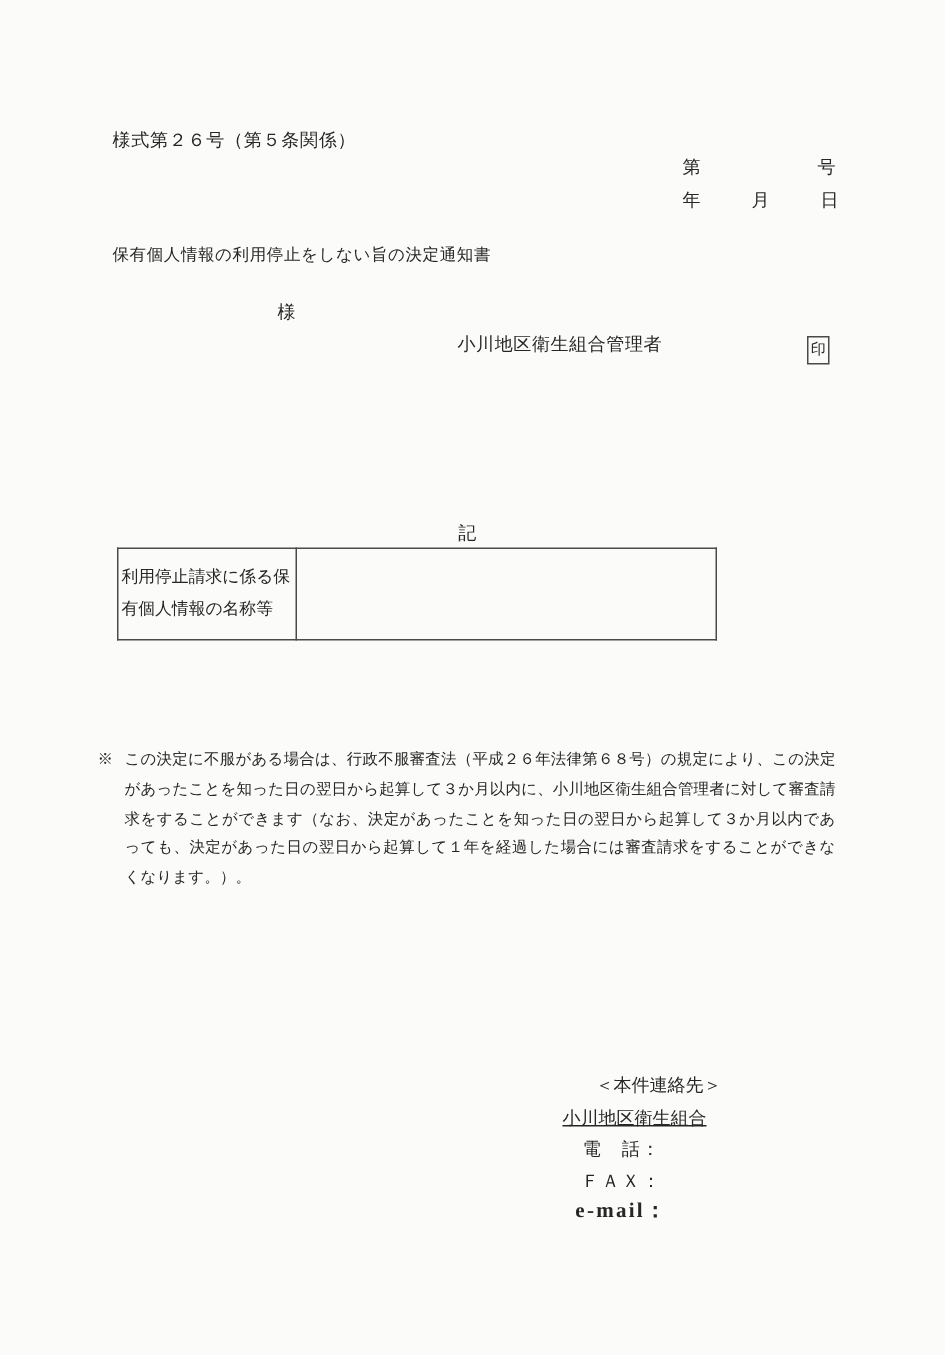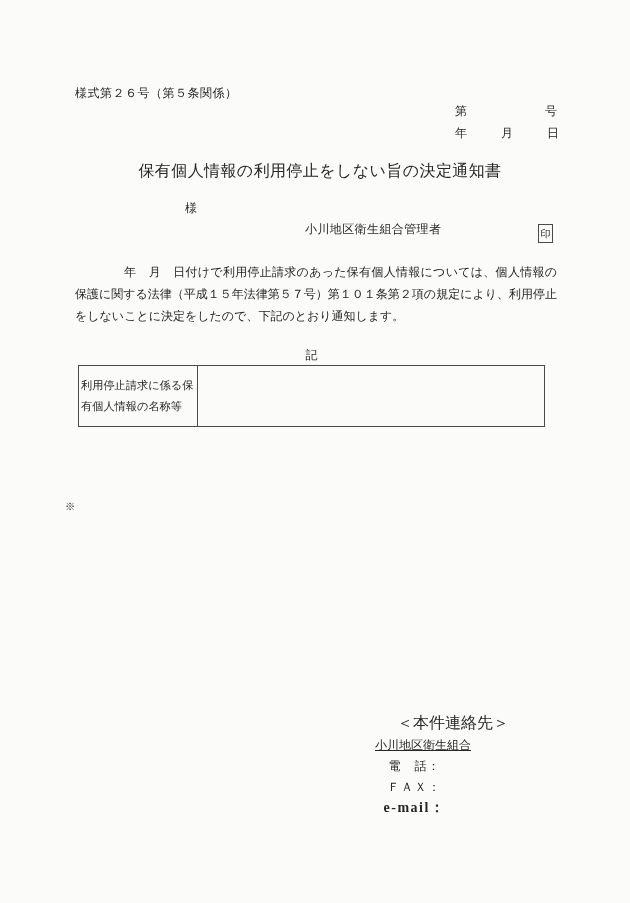--- a/index.html
+++ b/index.html
@@ -25,22 +25,22 @@
     font-size: 12px; line-height: 14px;
   }
   .date-line {
     top: 126px; left: 455px; width: 104px;
     display: flex; justify-content: space-between;
     font-size: 12px; line-height: 14px;
   }
 
   .title {
     top: 163px; left: 75px; width: 490px;
-    text-align: center;
-    font-size: 16px; font-weight: normal; line-height: 15px;
+    text-align: left;
+    font-size: 11px; font-weight: normal; line-height: 15px;
     letter-spacing: 0.4px;
   }
 
   .addressee { top: 201px; left: 185px; font-size: 12px; line-height: 14px; }
 
   .issuer { top: 222px; left: 305px; font-size: 12px; line-height: 15px; letter-spacing: 0.4px; }
 
   .seal {
     top: 224px; left: 538px; width: 15px; height: 19px;
     border: 1px solid #4a4a4a;
@@ -52,21 +52,21 @@
     font-size: 12px; line-height: 22px;
     text-align: justify;
   }
 
   .record-heading {
     top: 348px; left: 78px; width: 467px;
     text-align: center; font-size: 12px; line-height: 14px;
   }
 
   .record-table {
-    top: 365px; left: 78px; width: 467px;
+    top: 365px; left: 78px; width: 400px;
     border-collapse: collapse; table-layout: fixed;
   }
   .record-table th, .record-table td {
     border: 1px solid #4a4a4a;
     font-weight: normal;
     vertical-align: middle;
   }
   .record-table th {
     width: 119px;
     font-size: 11.2px; line-height: 21.5px;
@@ -76,21 +76,21 @@
   .record-table tr.row-2 { height: 67px; }
 
   .note-marker { top: 497px; left: 65px; font-size: 10.3px; line-height: 19.8px; }
   .note {
     top: 497px; left: 83px; width: 474px;
     font-size: 10.3px; line-height: 19.8px;
     text-align: justify;
     letter-spacing: 0.1px;
   }
 
-  .contact-heading { top: 716px; left: 397px; font-size: 16px; line-height: 14px; }
+  .contact-heading { top: 716px; left: 397px; font-size: 12px; line-height: 14px; }
   .contact-org     { top: 738px; left: 375px; font-size: 12px; line-height: 14px; text-decoration: underline; }
   .contact-line {
     left: 348px; width: 133px;
     text-align: center;
     font-size: 12px; line-height: 14px;
   }
   .contact-tel   { top: 759px; letter-spacing: 1px; }
   .contact-fax   { top: 780px; letter-spacing: 1.5px; }
   .contact-email { top: 801px; font-size: 14px; letter-spacing: 1.5px; font-weight: bold; }
 </style>
@@ -113,36 +113,36 @@
   </div>
 
   <h1 class="abs title">保有個人情報の利用停止をしない旨の決定通知書</h1>
 
   <div class="abs addressee">様</div>
 
   <div class="abs issuer">小川地区衛生組合管理者</div>
 
   <div class="abs seal">印</div>
 
-  <p class="abs body-par">　　　　年　月　日付けで利用停止請求のあった保有個人情報については、個人情報の保護に関する法律（平成１５年法律第５７号）第１０１条第２項の規定により、利用停止をしないことに決定をしたので、下記のとおり通知します。</p>
 
   <div class="abs record-heading">記</div>
 
   <table class="abs record-table">
     <tbody>
       <tr class="row-1">
         <th>利用停止請求に係る保有個人情報の名称等</th>
         <td></td>
       </tr>
     </tbody>
   </table>
 
   <div class="abs note-marker">※</div>
 
   <div class="abs note">
+    <p>この決定に不服がある場合は、行政不服審査法（平成２６年法律第６８号）の規定により、この決定があったことを知った日の翌日から起算して３か月以内に、小川地区衛生組合管理者に対して審査請求をすることができます（なお、決定があったことを知った日の翌日から起算して３か月以内であっても、決定があった日の翌日から起算して１年を経過した場合には審査請求をすることができなくなります。）。</p>
   </div>
 
   <div class="abs contact-heading">＜本件連絡先＞</div>
   <div class="abs contact-org">小川地区衛生組合</div>
   <div class="abs contact-line contact-tel">電　話：</div>
   <div class="abs contact-line contact-fax">ＦＡＸ：</div>
   <div class="abs contact-line contact-email">e-mail：</div>
 
 </div>
 

